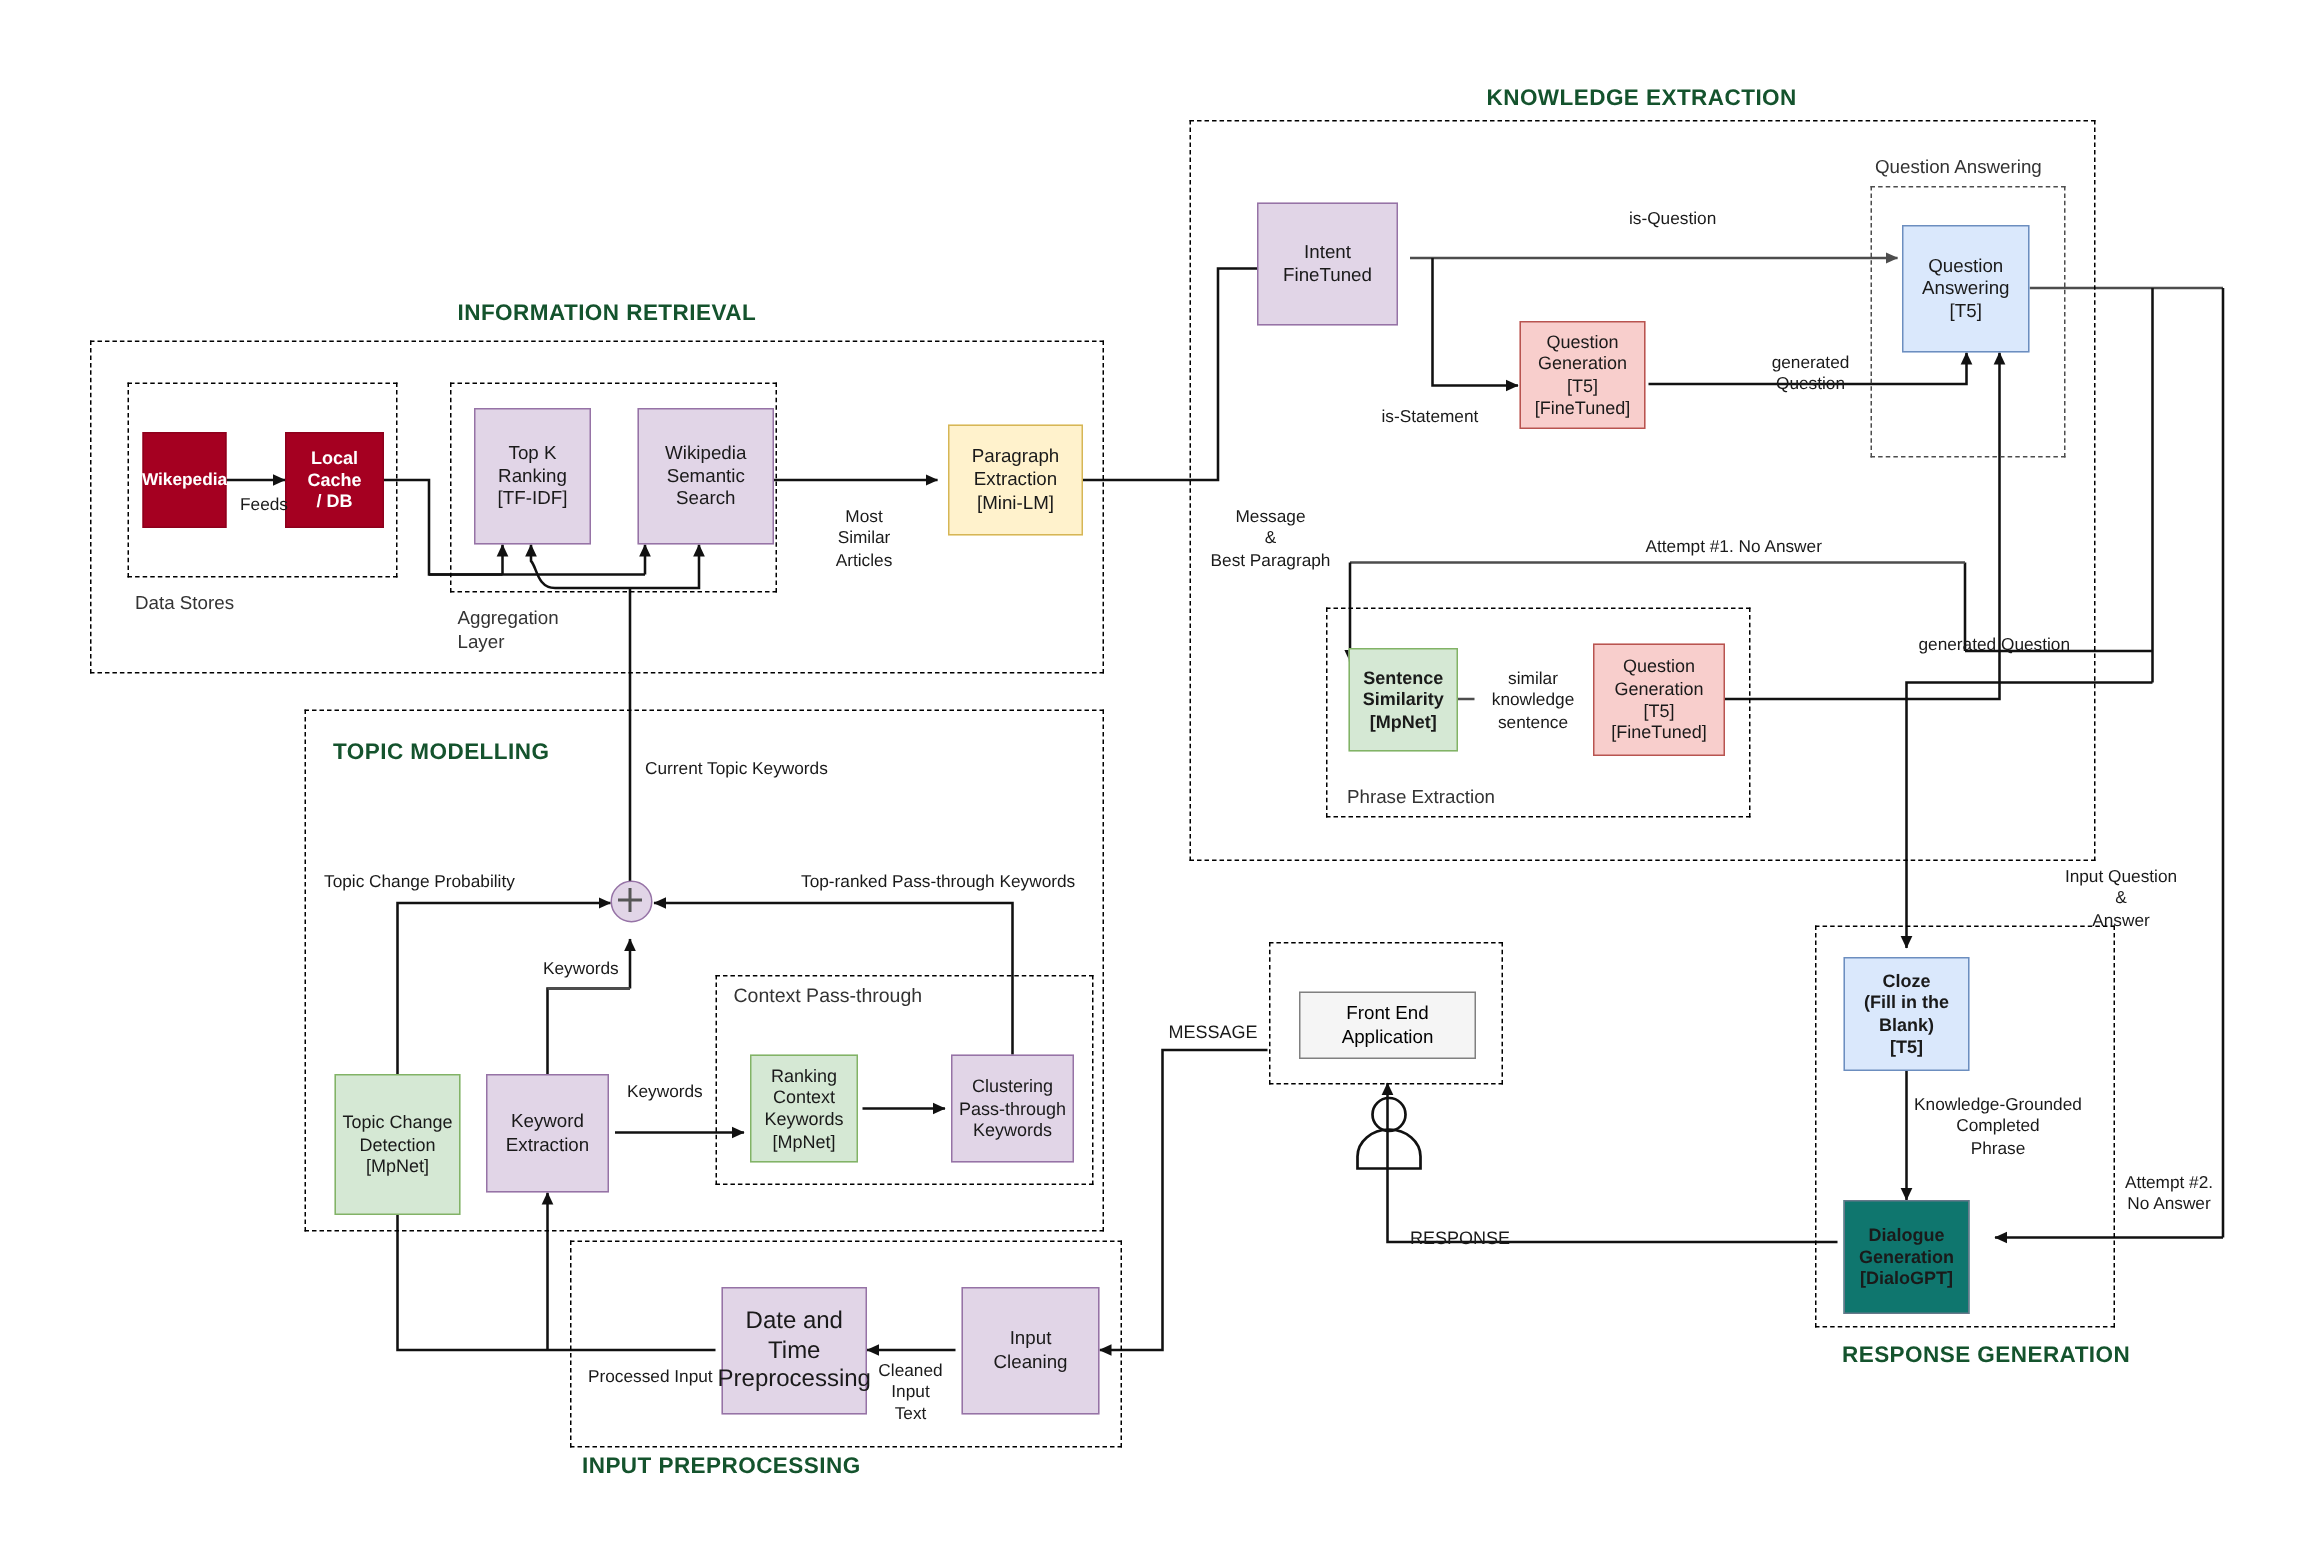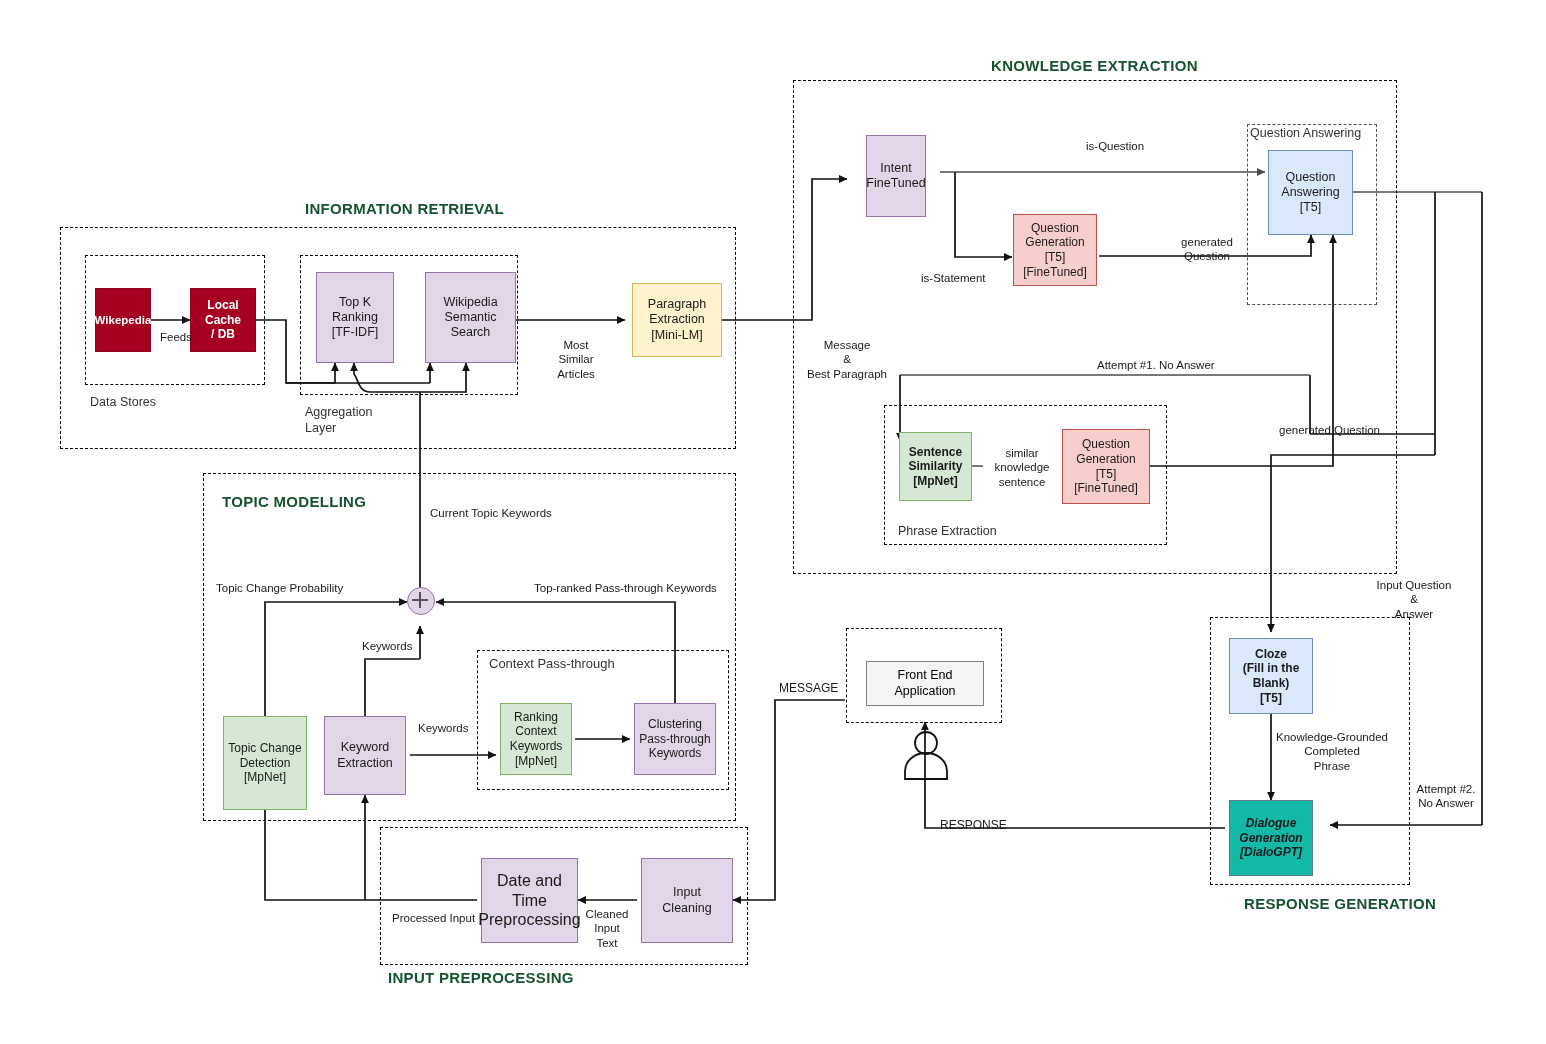--- a/index.html
+++ b/index.html
@@ -15,21 +15,21 @@
 
   .node{position:absolute;box-sizing:border-box;display:flex;align-items:center;
         justify-content:center;text-align:center;line-height:1.22;color:#1a1a1a;
         font-size:12.5px;padding:2px;}
   .node span{display:block;}
 
   .n-purple{background:#e1d5e7;border:1.4px solid #9673a6;}
   .n-green {background:#d5e8d4;border:1.4px solid #82b366;}
   .n-red   {background:#f8cecc;border:1.4px solid #b85450;}
   .n-blue  {background:#dae8fc;border:1.4px solid #6c8ebf;}
-  .n-steel {background:#14b8a6;border:1.4px solid #66788a;font-style:italic;}
+  .n-steel {background:#0f766e;border:1.4px solid #66788a;}
   .n-yellow{background:#fff2cc;border:1.4px solid #d6b656;}
   .n-gray  {background:#f5f5f5;border:1.4px solid #808080;color:#000000;}
   .n-dark  {background:#a50021;border:1.4px solid #8d001c;color:#fff;font-weight:bold;}
 
   .edge-lbl{position:absolute;color:#1a1a1a;font-size:11.5px;white-space:nowrap;
             text-align:center;line-height:1.25;background:transparent;}
   .edge-lbl.boxed{background:#fff;padding:0 2px;}
 
   .junction{position:absolute;width:26px;height:26px;border-radius:50%;
             background:#e1d5e7;border:1.4px solid #9673a6;}
@@ -129,36 +129,36 @@
   <div class="grp-label" style="left:90px;top:395px;">Data Stores</div>
 
   <div class="grp" style="left:300px;top:255px;width:218px;height:140px;"></div>
   <div class="grp-label" style="left:305px;top:405px;text-align:right;">Aggregation</div>
   <div class="grp-label" style="left:305px;top:421px;">Layer</div>
 
   <div class="sec-title" style="left:991px;top:57px;font-size:15px;">KNOWLEDGE EXTRACTION</div>
   <div class="grp" style="left:793px;top:80px;width:604px;height:494px;"></div>
 
   <div class="grp gray" style="left:1247px;top:124px;width:130px;height:181px;"></div>
-  <div class="grp-label" style="left:1250px;top:104px;margin-top:22px;">Question Answering</div>
+  <div class="grp-label" style="left:1250px;top:104px;">Question Answering</div>
 
   <div class="grp" style="left:884px;top:405px;width:283px;height:140px;"></div>
   <div class="grp-label" style="left:898px;top:524px;">Phrase Extraction</div>
 
   <div class="grp" style="left:203px;top:473px;width:533px;height:348px;"></div>
   <div class="sec-title" style="left:222px;top:493px;font-size:15px;">TOPIC MODELLING</div>
 
   <div class="grp" style="left:477px;top:650px;width:252px;height:140px;"></div>
   <div class="grp-label" style="left:489px;top:656px;font-size:13px;">Context Pass-through</div>
 
   <div class="grp" style="left:380px;top:827px;width:368px;height:138px;"></div>
   <div class="sec-title" style="left:388px;top:969px;font-size:15px;">INPUT PREPROCESSING</div>
 
   <div class="grp" style="left:1210px;top:617px;width:200px;height:268px;"></div>
-  <div class="sec-title" style="left:1228px;top:895px;font-size:15px;margin-left:16px;">RESPONSE GENERATION</div>
+  <div class="sec-title" style="left:1228px;top:895px;font-size:15px;">RESPONSE GENERATION</div>
 
   <div class="grp" style="left:846px;top:628px;width:156px;height:95px;"></div>
 
   <div class="node n-dark" style="left:95px;top:288px;width:56px;height:64px;font-size:11.5px;">
     <span>Wikepedia</span>
   </div>
 
   <div class="node n-dark" style="left:190px;top:288px;width:66px;height:64px;font-size:12px;flex-direction:column;">
     <span>Local</span>
     <span>Cache</span>
@@ -176,21 +176,21 @@
     <span>Semantic</span>
     <span>Search</span>
   </div>
 
   <div class="node n-yellow" style="left:632px;top:283px;width:90px;height:74px;flex-direction:column;">
     <span>Paragraph</span>
     <span>Extraction</span>
     <span>[Mini-LM]</span>
   </div>
 
-  <div class="node n-purple" style="left:866px;top:135px;width:60px;height:82px;flex-direction:column;">
+  <div class="node n-purple" style="left:838px;top:135px;width:94px;height:82px;flex-direction:column;">
     <span>Intent</span>
     <span>FineTuned</span>
   </div>
 
   <div class="node n-red" style="left:1013px;top:214px;width:84px;height:72px;flex-direction:column;font-size:12px;">
     <span>Question</span>
     <span>Generation</span>
     <span>[T5]</span>
     <span>[FineTuned]</span>
   </div>

